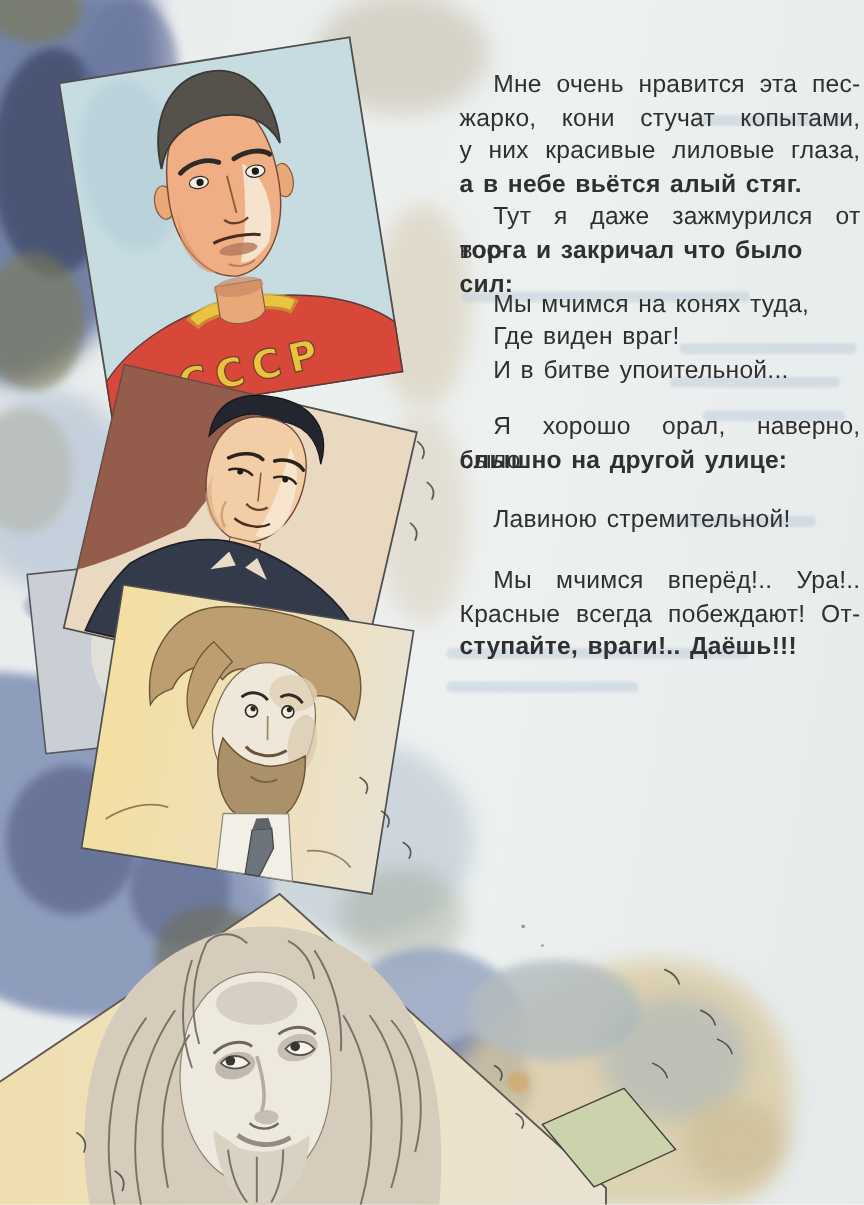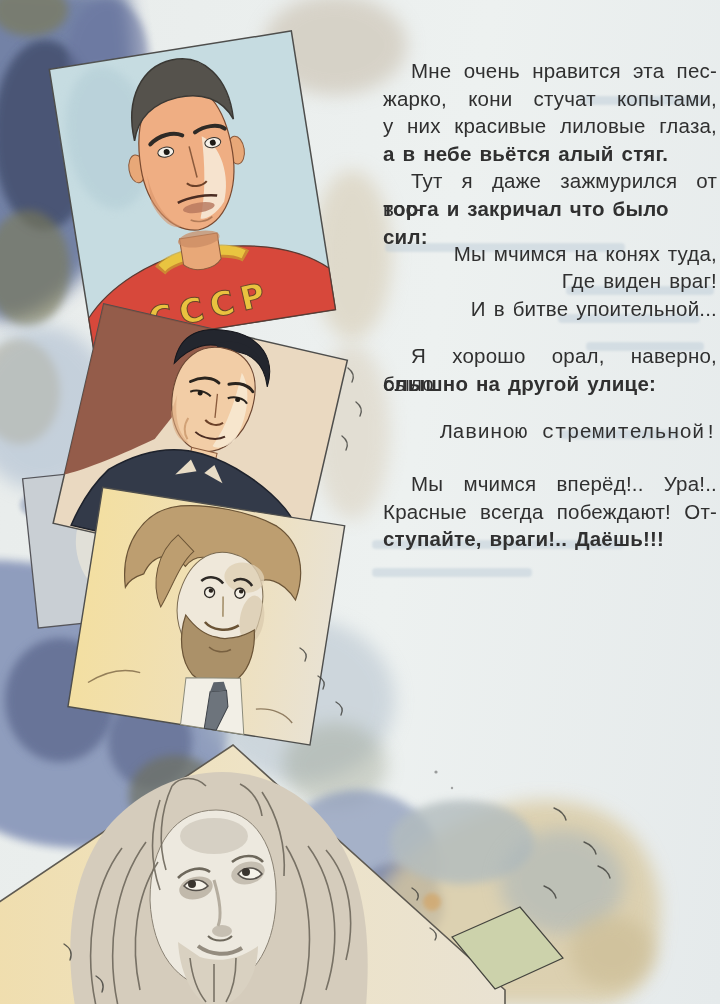--- a/index.html
+++ b/index.html
@@ -12,23 +12,23 @@
   .story{
     position:absolute;left:383px;top:57px;width:334px;
     font-size:20.5px;line-height:27.6px;color:#303030;
     letter-spacing:0.2px;word-spacing:2px;
   }
   .para{margin:0;}
   .ln{height:27.6px;overflow:visible;}
   .j{text-align:justify;text-align-last:justify;-moz-text-align-last:justify;}
   .l{text-align:left;font-weight:bold;}
   .in{text-indent:28px;}
-  .verse .ln{padding-left:28px;text-align:right;}
+  .verse .ln{padding-left:28px;text-align:left;}
   .v1{margin:17px 0 20px;}
-  .v2{margin:21px 0 24px;font-family:Liberation Mono, monospace;}
+  .v2{margin:21px 0 24px;}
   .v3{margin-top:12px;}
 </style>
 </head>
 <body>
 
 <div class="canvas">
 
   <svg class="art" width="720" height="1004" viewBox="0 0 720 1004">
     <defs>
       <linearGradient id="gY" x1="0" y1="0" x2="1" y2="0">

